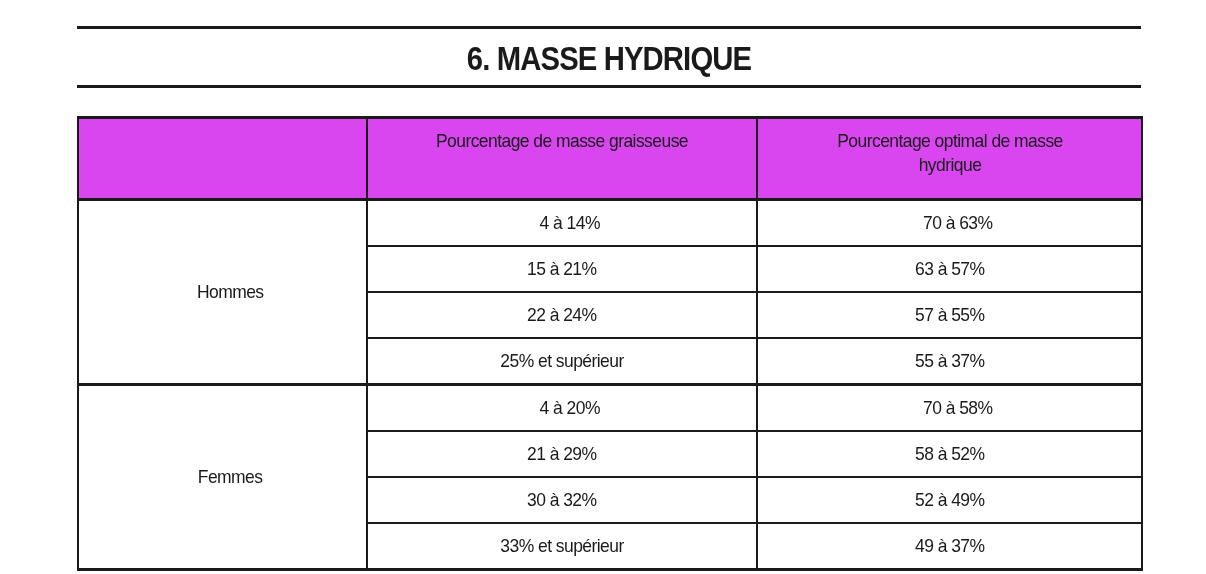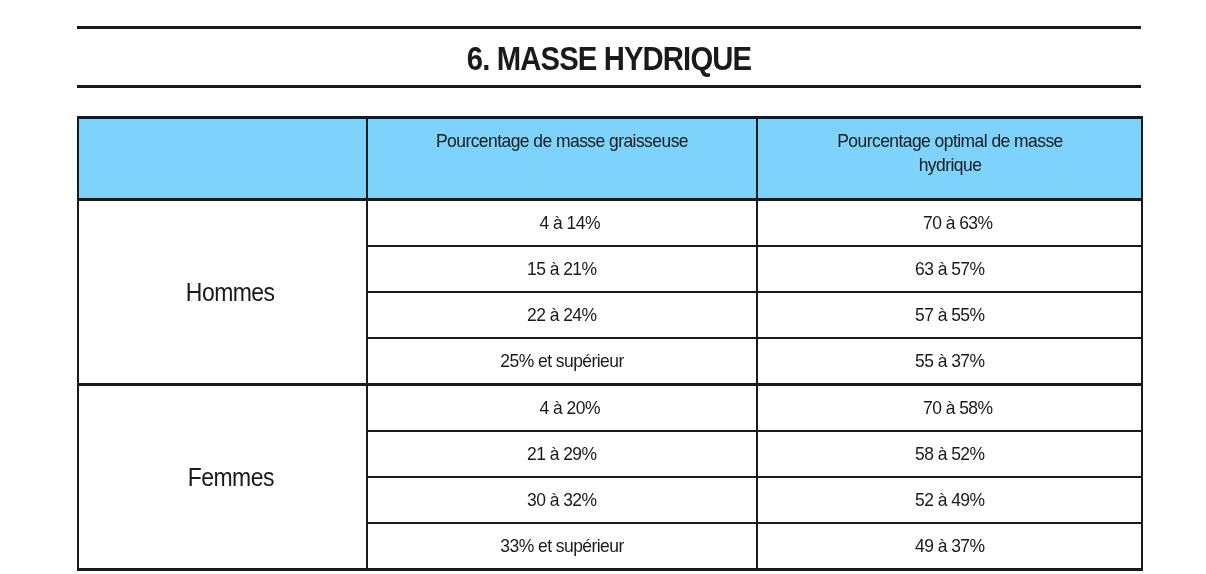--- a/index.html
+++ b/index.html
@@ -47,34 +47,34 @@
     }
     table.data th, table.data td {
       border: 2px solid #1a1a1a;
       text-align: center;
       vertical-align: middle;
       padding: 0;
       font-size: 19px;
       letter-spacing: -0.6px;
     }
     table.data thead th {
-      background: #7dd3fc;
+      background: #d946ef;
       height: 69px;
       font-weight: normal;
       vertical-align: top;
       padding-top: 10px;
       line-height: 24px;
       border-top-width: 3px;
       border-bottom-width: 3px;
     }
     table.data tbody td {
       height: 44px;
     }
     table.data td.group {
-      font-size: 25px;
+      font-size: 19px;
     }
     table.data tr.group-start td {
       border-top-width: 3px;
       padding-left: 16px;
     }
     table.data tr.last td, table.data td.group.last-group {
       border-bottom-width: 3px;
       border-radius: 15px;
     }
     .hdr-text {

